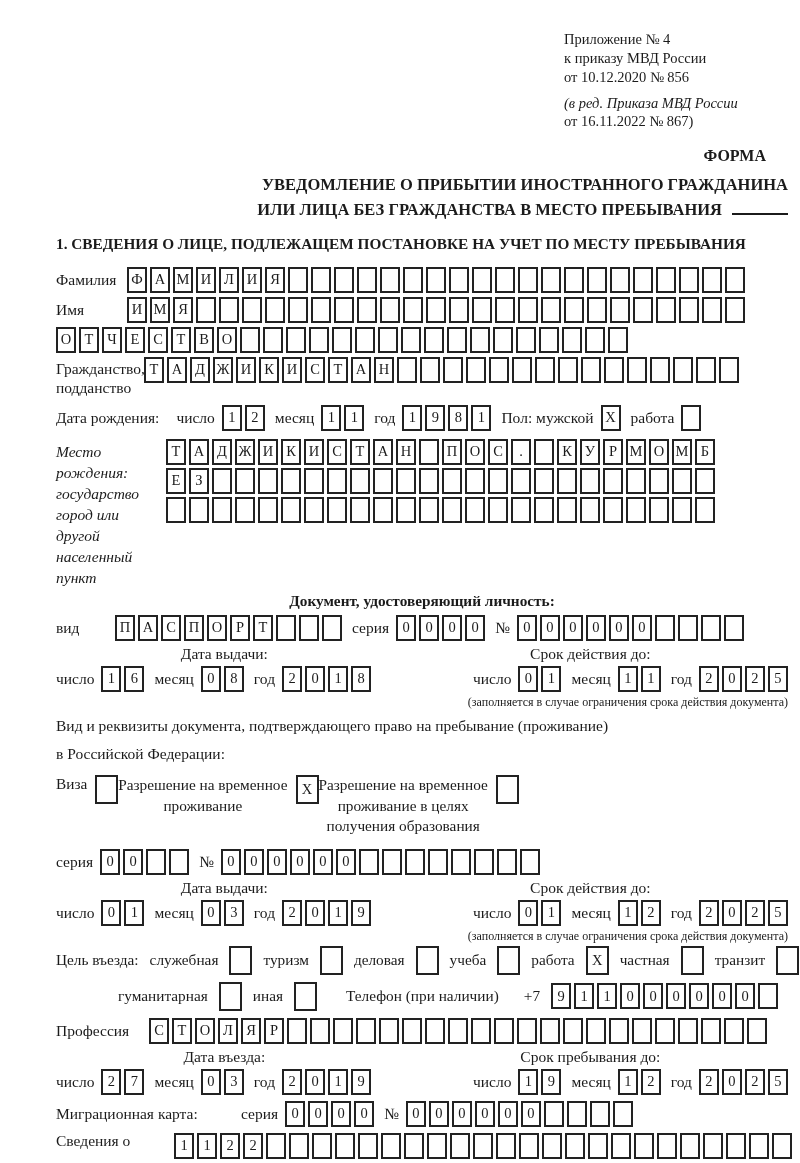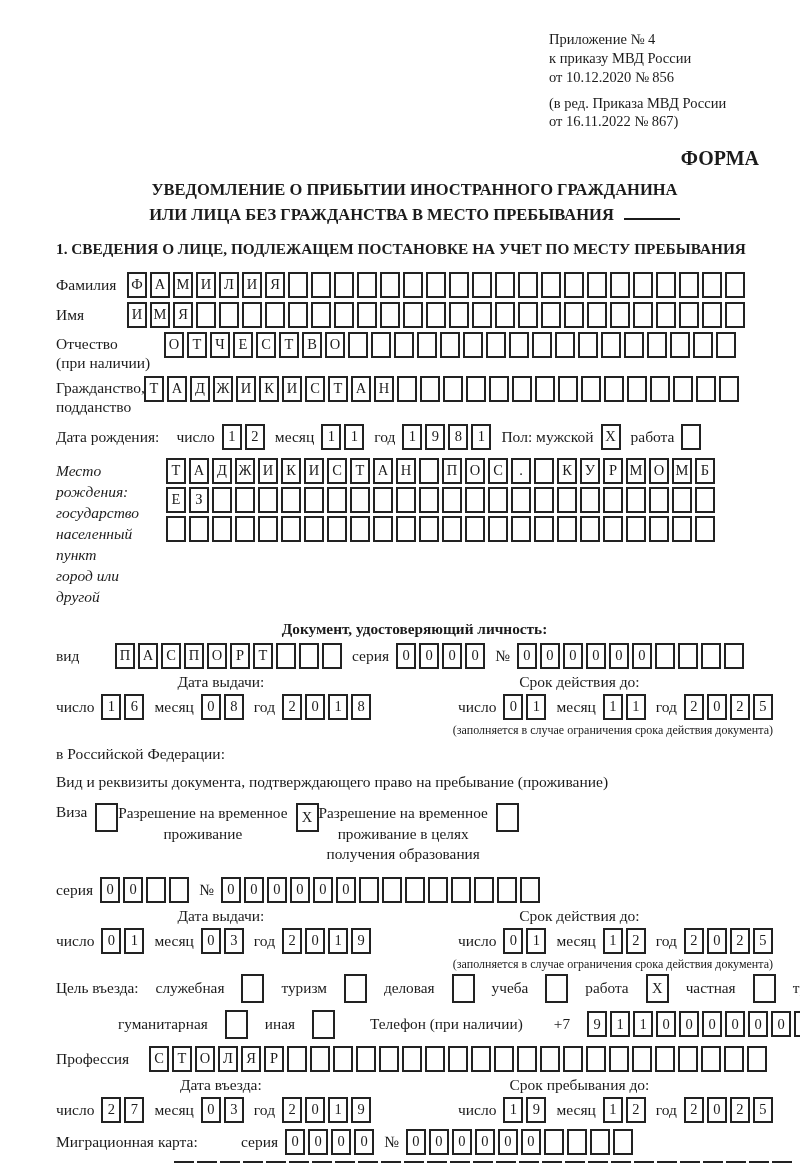--- a/index.html
+++ b/index.html
@@ -1,54 +1,54 @@
 <!DOCTYPE html>
 <html><head>
 <meta charset="utf-8">
 <style>
   html,body{margin:0;padding:0;background:#ffffff;}
   body{width:800px;height:1163px;overflow:hidden;font-family:"Liberation Serif",serif;color:#1b1b1b;}
-  .page{box-sizing:border-box;width:800px;height:1163px;padding:30px 27px 0 56px;}
+  .page{box-sizing:border-box;width:800px;height:1163px;padding:30px 12px 0 56px;}
 
   .ref{margin-left:auto;width:224px;font-size:14.5px;line-height:1.3;}
-  .ref .gap{margin-top:7px;}
-  .forma{text-align:right;font-weight:bold;font-size:20px;margin:16px 14px 8px 0;}
-
-  .title{text-align:center;font-weight:bold;font-size:16.5px;line-height:1.5;margin:4px 0 12px;}
+  .ref .gap{margin-top:7px;font-style:italic;}
+  .forma{text-align:right;font-weight:bold;font-size:16px;margin:16px 22px 8px 0;}
+
+  .title{text-align:right;font-weight:bold;font-size:16.5px;line-height:1.5;margin:4px 0 12px;}
   .uline{display:inline-block;width:56px;border-bottom:2px solid #1b1b1b;margin-left:10px;vertical-align:baseline;}
   .sec1{font-weight:bold;font-size:15.3px;margin:10px 0 14px;white-space:nowrap;}
 
   .row{display:flex;align-items:flex-start;margin-bottom:4px;}
   .lbl{font-size:15.5px;line-height:26px;flex-shrink:0;}
   .lblcol{font-size:15.5px;line-height:19px;flex-shrink:0;padding-top:2px;}
   .w71{width:71px;} .w108{width:108px;} .w88{width:88px;}
 
   .cells{display:flex;gap:3px;flex-wrap:nowrap;}
   .cell{box-sizing:border-box;width:20px;height:26px;border:2px solid #222;background:#fff;
         display:flex;align-items:center;justify-content:center;font-size:14.5px;flex-shrink:0;}
   .cells.lg .cell{width:23px;height:29px;}
   .colstack{display:flex;flex-direction:column;gap:3px;}
 
   .inline{display:flex;align-items:center;flex-wrap:nowrap;}
   .dlbl{font-size:15.5px;margin:0 7px 0 10px;white-space:nowrap;}
   .dlbl.first{margin-left:0;}
 
-  .center-h{text-align:center;font-weight:bold;font-size:15.3px;margin:13px 0 5px;}
+  .center-h{text-align:center;font-weight:bold;font-size:15.3px;margin:4px 0 5px;}
 
   .d2{display:flex;margin:3px 0 2px;}
   .d2l{width:46%;} .d2r{width:54%;}
   .dttl{text-align:center;font-size:15.5px;margin-bottom:3px;}
   .dnote{font-size:12px;text-align:right;margin-top:3px;white-space:nowrap;}
 
   .intro{font-size:15.5px;line-height:1.85;}
   .ropts{display:flex;align-items:flex-start;font-size:15.3px;margin:6px 0 12px;}
   .ropt{display:flex;align-items:flex-start;gap:8px;}
   .c2{text-align:center;line-height:1.35;font-family:Liberation Serif, serif;}
 
-  .purp{display:flex;align-items:center;gap:17px;font-size:15.3px;margin-bottom:7px;white-space:nowrap;}
+  .purp{display:flex;align-items:center;gap:11px;font-size:15.3px;margin-bottom:7px;white-space:nowrap;}
   .indent{margin-left:62px;}
 
   .reps{display:flex;margin-top:2px;}
   .reps-l{width:118px;font-size:15.5px;line-height:19.5px;flex-shrink:0;}
 </style>
 </head>
 <body>
 
 <div class="page">
 
@@ -129,24 +129,20 @@
         <span class="cell"></span>
         <span class="cell"></span>
         <span class="cell"></span>
         <span class="cell"></span>
         <span class="cell"></span>
         <span class="cell"></span>
       </span>
   </div>
 
   <div class="row">
-    <span class="lblcol w108">
-      <div>Отчество</div>
-      <div>(при наличии)</div>
-    </span>
     <span class="cells">
         <span class="cell">О</span>
         <span class="cell">Т</span>
         <span class="cell">Ч</span>
         <span class="cell">Е</span>
         <span class="cell">С</span>
         <span class="cell">Т</span>
         <span class="cell">В</span>
         <span class="cell">О</span>
         <span class="cell"></span>
@@ -230,22 +226,22 @@
     <span class="dlbl">работа</span>
     <span class="cells">
         <span class="cell"></span>
       </span>
   </div>
 
   <div class="row">
     <span class="lblcol" style="width:110px;line-height:21px;font-style:italic;">
       <div>Место рождения:</div>
       <div>государство</div>
+      <div>город или другой</div>
       <div>населенный пункт</div>
-      <div>город или другой</div>
     </span>
     <span class="colstack">
       <span class="cells">
           <span class="cell">Т</span>
           <span class="cell">А</span>
           <span class="cell">Д</span>
           <span class="cell">Ж</span>
           <span class="cell">И</span>
           <span class="cell">К</span>
           <span class="cell">И</span>
@@ -402,22 +398,22 @@
             <span class="cell">0</span>
             <span class="cell">2</span>
             <span class="cell">5</span>
           </span>
       </div>
       <div class="dnote">(заполняется в случае ограничения срока действия документа)</div>
     </div>
   </div>
 
   <div class="intro">
+    <div>Вид и реквизиты документа, подтверждающего право на пребывание (проживание)</div>
     <div>в Российской Федерации:</div>
-    <div>Вид и реквизиты документа, подтверждающего право на пребывание (проживание)</div>
   </div>
 
   <div class="ropts">
     <div class="ropt">
       <span>Виза</span>
       <span class="cells lg">
           <span class="cell"></span>
         </span>
     </div>
     <div class="ropt">

